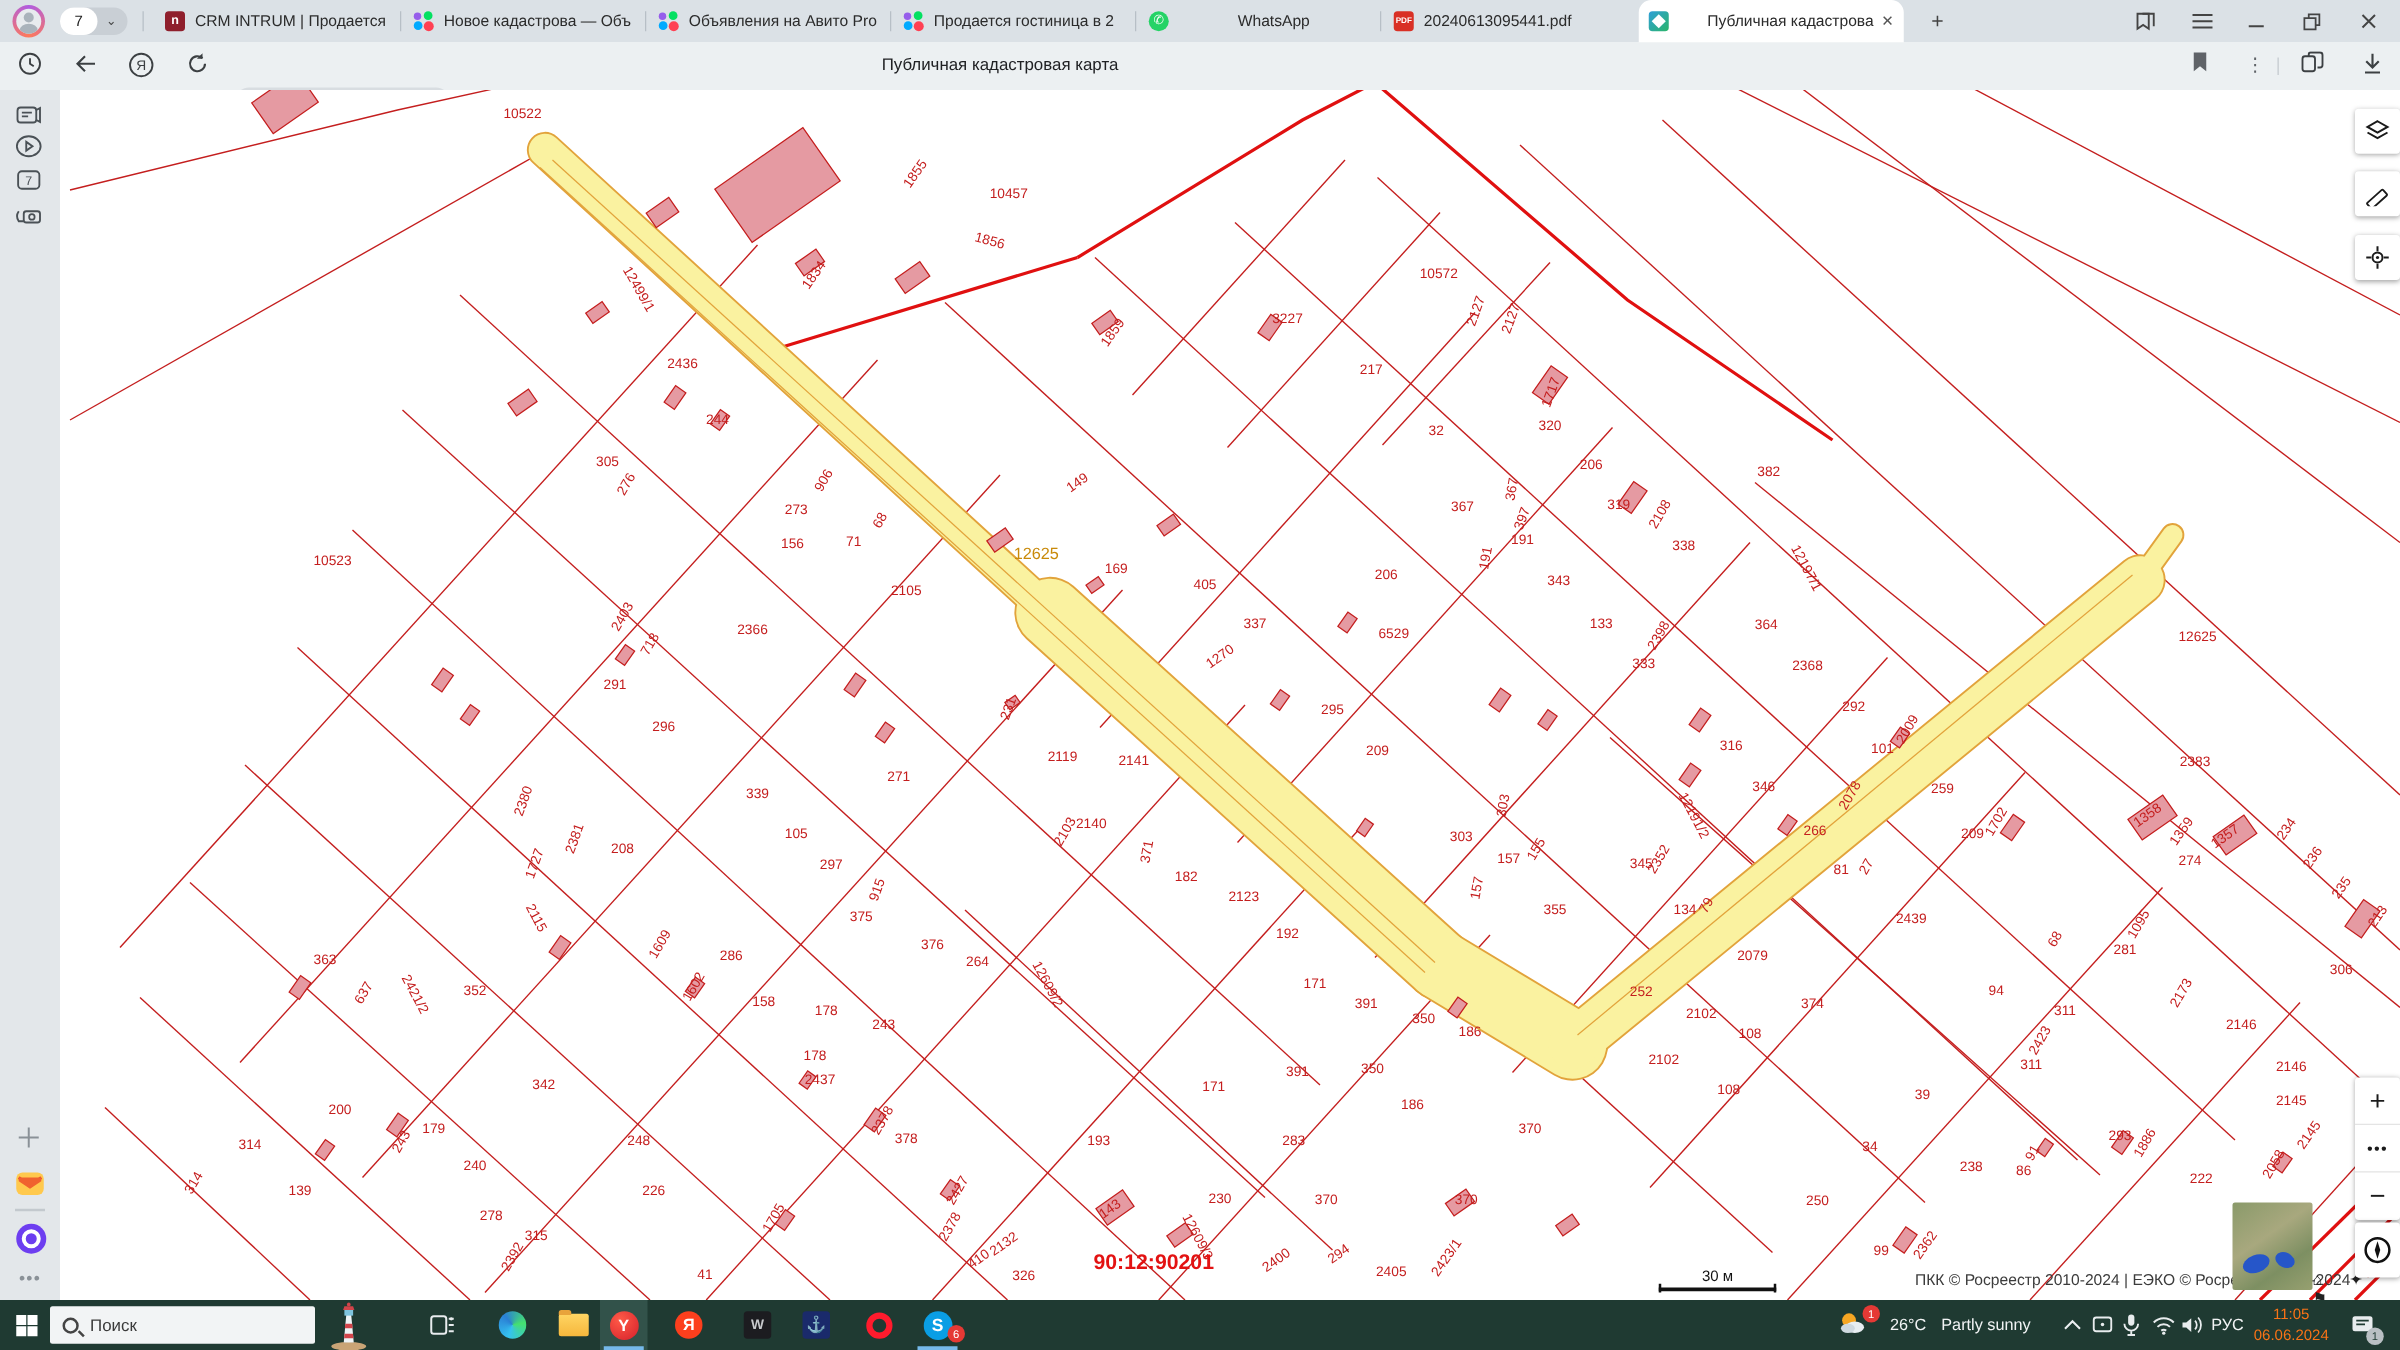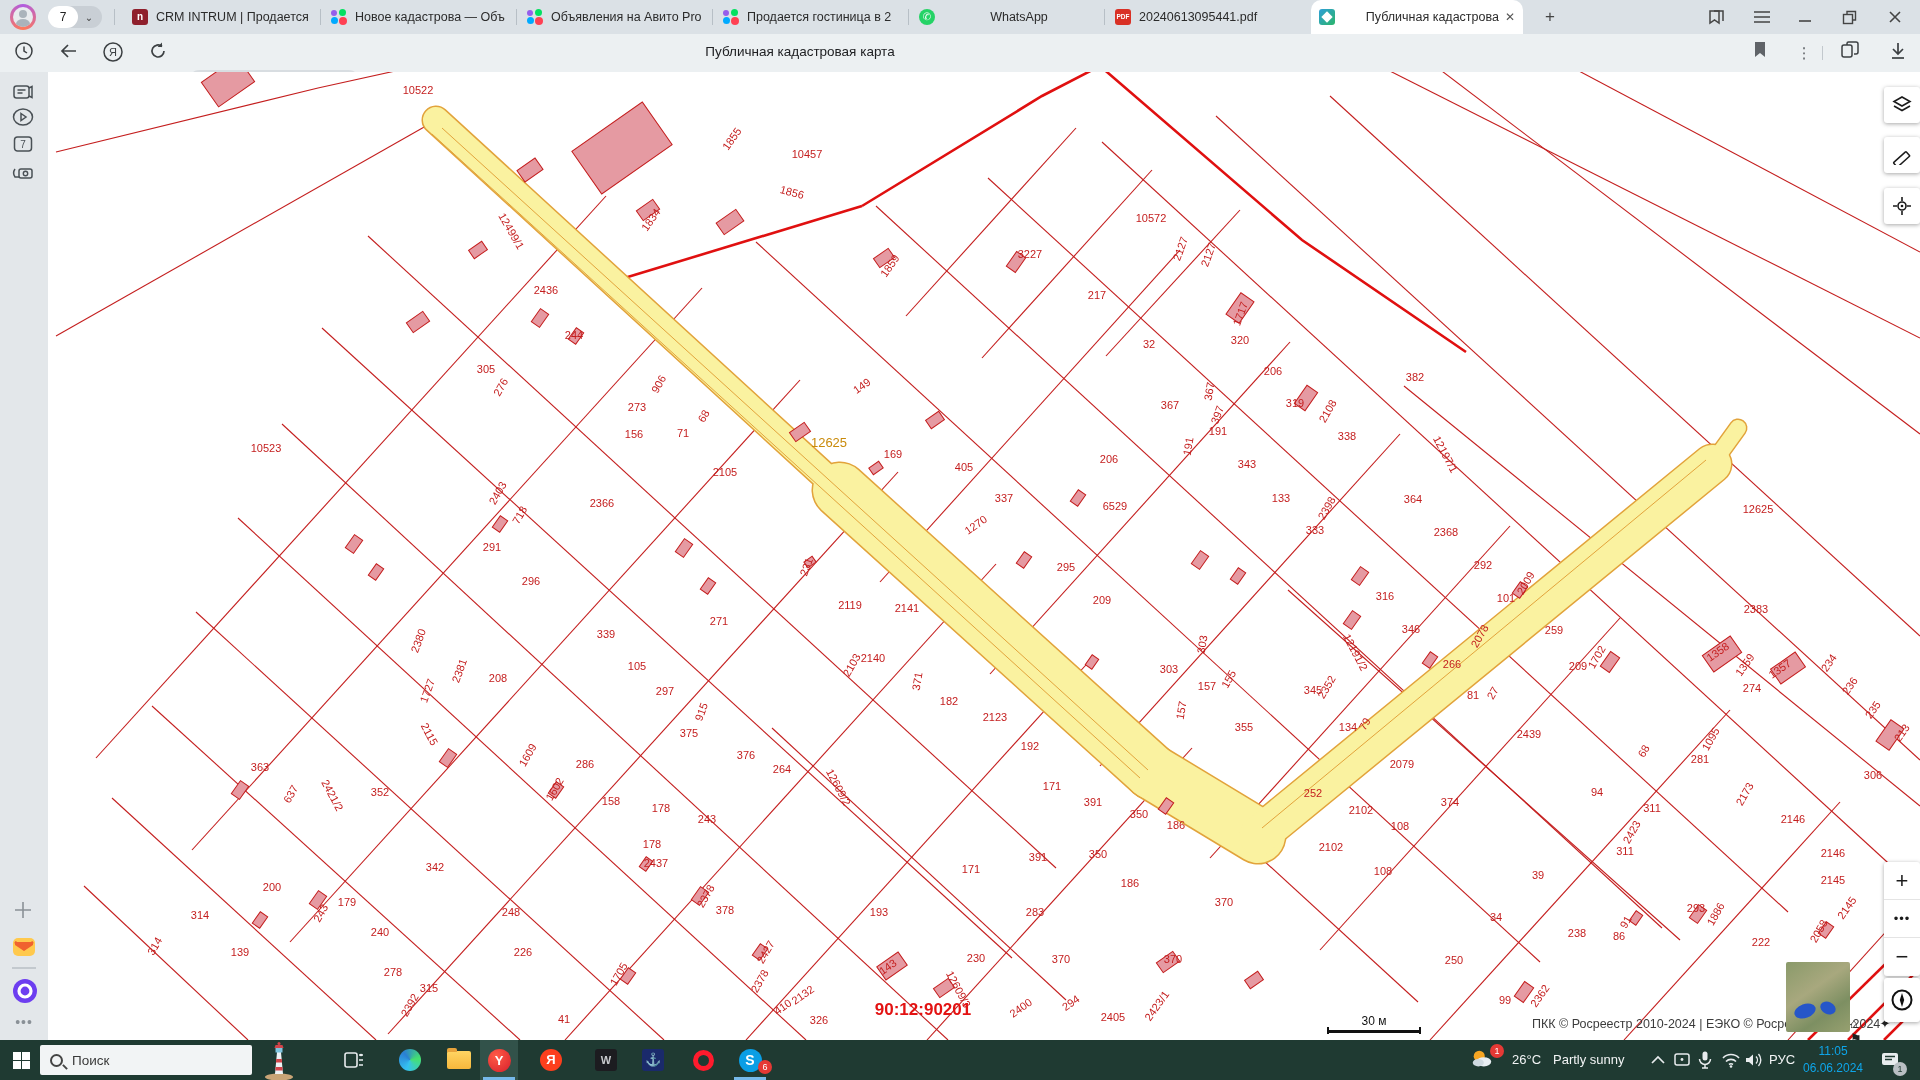--- a/index.html
+++ b/index.html
@@ -89,21 +89,21 @@
               display:flex; align-items:center; padding-left:10px; color:#333; }
   #tbsearch .mag { width:13px; height:13px; border:2px solid #444; border-radius:50%; position:relative; margin-right:9px; }
   #tbsearch .mag:after { content:""; position:absolute; left:10px; top:10px; width:6px; height:2px; background:#444; transform:rotate(45deg); }
   #tbsearch .ph { font-size:13.5px; color:#3a3a3a; }
   .tbico { position:absolute; top:8px; width:24px; height:24px; display:flex; align-items:center; justify-content:center; }
   .tbactive { position:absolute; top:0; width:38px; height:40px; background:#32524a; }
   .underline { position:absolute; top:37px; height:3px; background:#76b9ea; }
   .badge { position:absolute; background:#e53935; color:#fff; border-radius:50%; font-size:9px;
            width:14px; height:14px; text-align:center; line-height:14px; }
   .traytxt { position:absolute; font-size:13px; color:#f2f4f5; }
-  .timeblock { position:absolute; left:1800px; top:3px; width:66px; text-align:center; font-size:12px; line-height:17px; color:#0ea5e9; }
+  .timeblock { position:absolute; left:1800px; top:3px; width:66px; text-align:center; font-size:12px; line-height:17px; color:#f97316; }
   .edge { width:22px;height:22px;border-radius:50%; background:conic-gradient(from 200deg,#35c1f1,#2a7fd4,#45e06f,#35c1f1); }
   .folder { width:24px;height:18px; background:linear-gradient(#ffd563,#f6b73c); border-radius:2px; position:relative; }
   .folder:before{content:"";position:absolute;left:0;top:-3px;width:10px;height:4px;background:#e8a33b;border-radius:2px 2px 0 0;}
   .ybrowser { width:23px;height:23px;border-radius:50%; background:radial-gradient(circle at 35% 30%,#ff5a47,#d6202b);
               color:#fff; font-weight:bold; font-size:13px; text-align:center; line-height:23px; }
   .yservice { width:22px;height:22px;border-radius:50%; background:#fc3f1d; color:#fff; font-weight:bold; font-size:13px; text-align:center; line-height:22px; }
   .wot { width:22px;height:22px;border-radius:3px; background:#1c1c20; color:#c8cacd; font-size:11px; font-weight:bold; text-align:center; line-height:22px; }
   .lesta { width:22px;height:22px;border-radius:3px; background:#1a2a6b; color:#9fb6ff; font-size:13px; text-align:center; line-height:22px; }
   .opera { width:21px;height:21px;border-radius:50%; border:5px solid #ff1b2d; }
   .skype { width:23px;height:23px;border-radius:50%; background:#0a9ee5; color:#fff; font-weight:bold; font-size:14px; text-align:center; line-height:23px; position:relative; }

